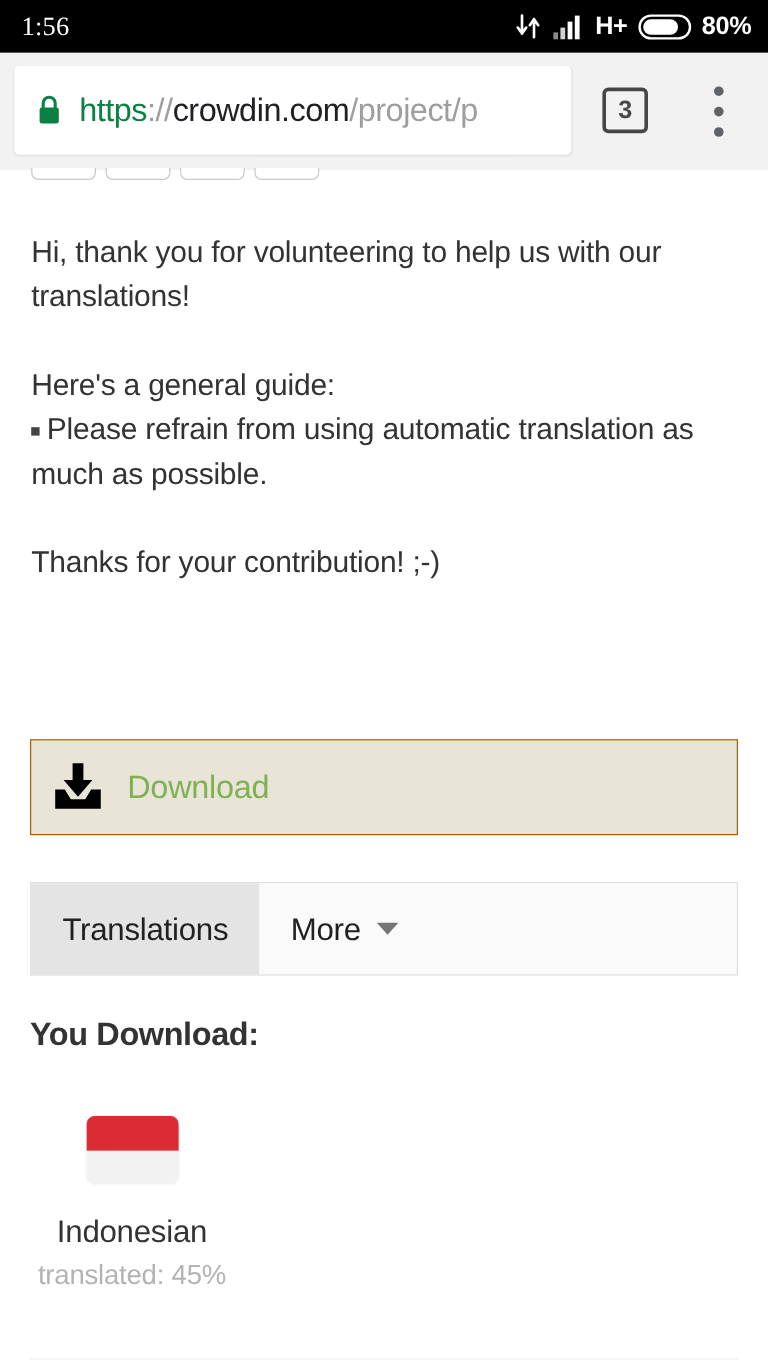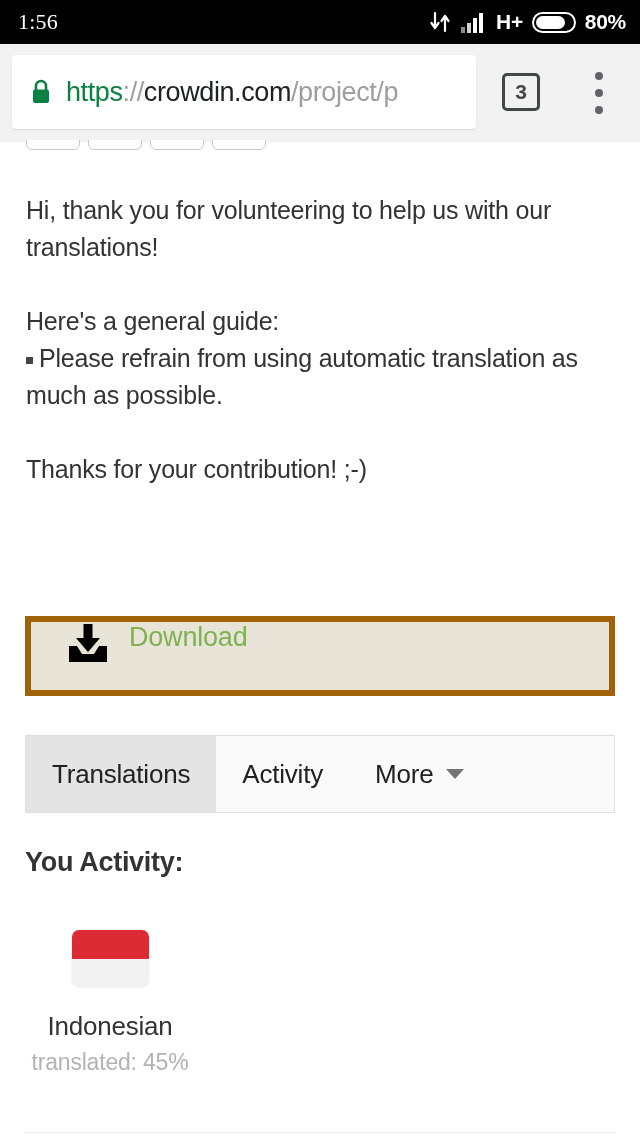--- a/index.html
+++ b/index.html
@@ -187,23 +187,24 @@
   }
 
   
   .download-btn {
     position: absolute;
     left: 25px;
     top: 476px;
     width: 590px;
     height: 80px;
     background: #e8e5d8;
-    border: 6px solid #a16207;
-    display: flex;
-    padding-left: 32px;
+    border: 1px solid #a16207;
+    display: flex;
+    align-items: center;
+    padding-left: 14px;
   }
   .download-icon { display: block; margin-right: 16px; }
   .download-label {
     color: #7fb152;
     font-size: 27px;
     letter-spacing: -0.2px;
   }
 
   
   .tabbar {
@@ -355,29 +356,26 @@
       <path d="M6 24 L6 40 L44 40 L44 24 L36 24 L31 32 L19 32 L14 24 Z" fill="#000000"></path>
     </svg>
     <span class="download-label">Download</span>
   </div>
 
   <div class="tabbar">
     <div class="tab active">
       <span>Translations</span>
     </div>
     <div class="tab">
-      <span>Activity</span>
-    </div>
-    <div class="tab">
       <span>More</span>
       <span class="caret"></span>
     </div>
   </div>
 
-  <div class="section-heading">You Activity:</div>
+  <div class="section-heading">You Download:</div>
 
   <div class="lang-card">
     <div class="flag">
       <div class="flag-top"></div>
       <div class="flag-bottom"></div>
     </div>
     <div class="lang-name">Indonesian</div>
     <div class="lang-progress">translated: 45%</div>
   </div>
 

